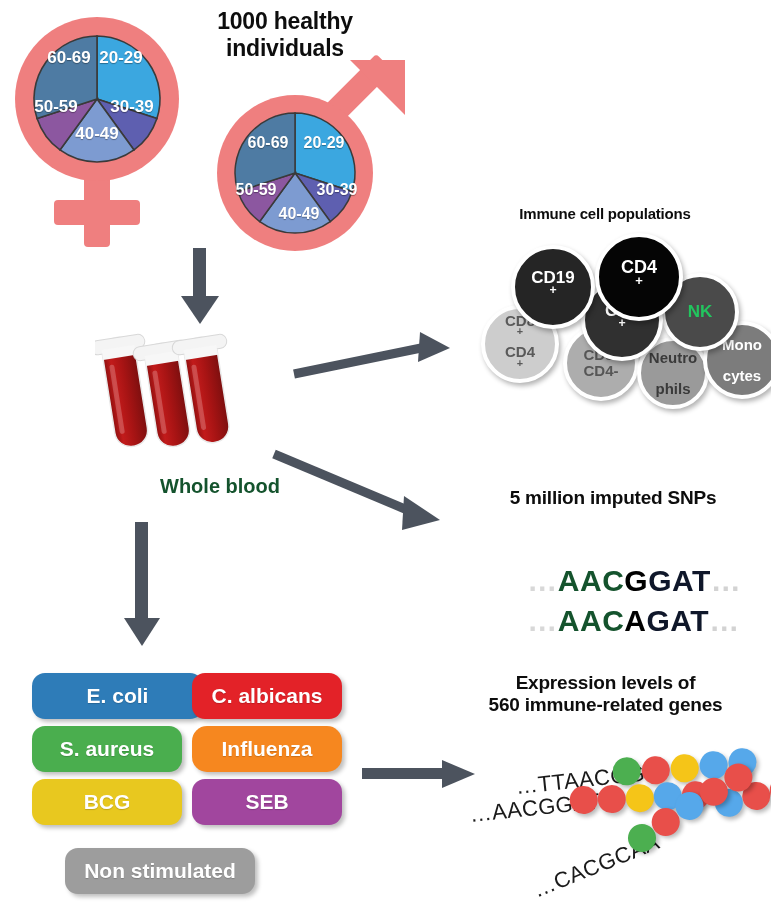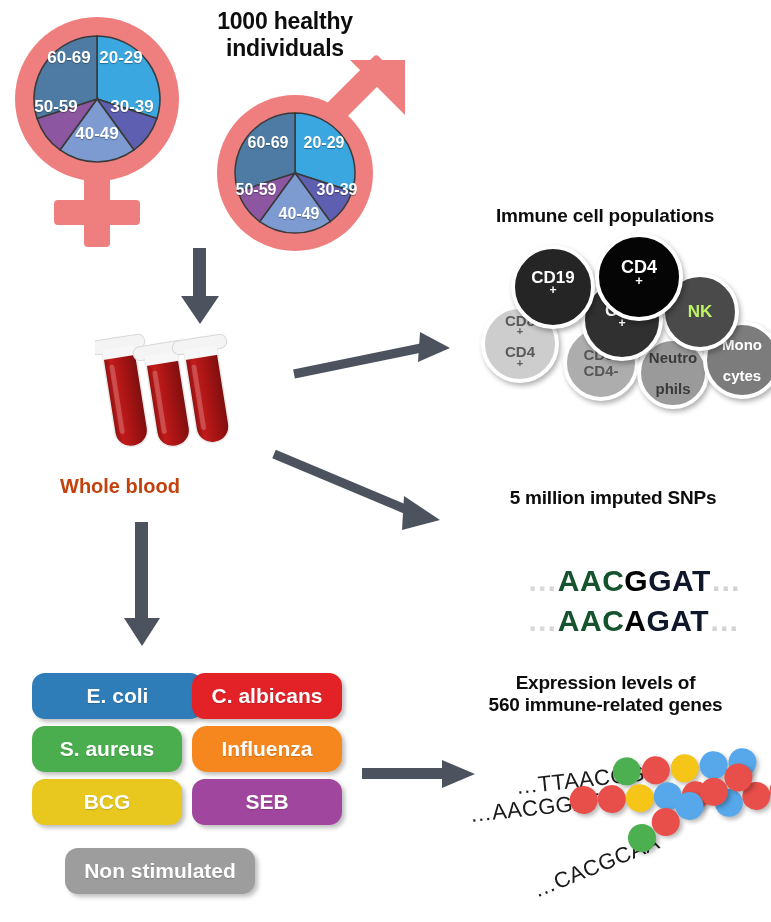--- a/index.html
+++ b/index.html
@@ -18,26 +18,26 @@
 
   
   .heading {
     font-weight: bold;
     color: #0d0d0d;
     text-align: center;
     line-height: 1.18;
     letter-spacing: -0.2px;
   }
   #hdr-cohort   { left: 160px; top: 8px;  width: 250px; font-size: 23px; }
-  #hdr-immune   { left: 440px; top: 205px; width: 330px; font-size: 19px; }
+  #hdr-immune   { left: 440px; top: 205px; width: 330px; font-size: 15px; }
   #hdr-snp      { left: 455px; top: 487px; width: 316px; font-size: 19px; }
   #hdr-expr     { left: 440px; top: 672px; width: 331px; font-size: 19px; }
   #lbl-blood {
     left: 60px; top: 475px; width: 220px;
-    font-size: 20px; font-weight: bold; color: #c2410c; text-align: left;
+    font-size: 20px; font-weight: bold; color: #14532d; text-align: right;
   }
 
   
   .sym { position: absolute; }
   .sym svg { display:block; overflow: visible; }
 
   
   .pie-label {
     position: absolute;
     color: #ffffff;
@@ -249,21 +249,21 @@
       </div>
     </div>
 
     <div class="cell" style="left:248px; top:76px;  width:78px; height:78px; background:#7c7c7c; color:#ffffff; font-size:15px; z-index:4;">
       <div>
         <span>Mono</span><br>
         <span>cytes</span>
       </div>
     </div>
 
-    <div class="cell" style="left:206px; top:28px;  width:78px; height:78px; background:#4a4a4a; color:#bef264; font-size:17px; z-index:5;">
+    <div class="cell" style="left:206px; top:28px;  width:78px; height:78px; background:#4a4a4a; color:#22c55e; font-size:17px; z-index:5;">
       <div>
           <span>NK</span>
         </div>
     </div>
 
     <div class="cell" style="left:126px; top:34px;  width:82px; height:82px; background:#303030; color:#ffffff; font-size:17px; z-index:6;">
       <div><span>CD8</span><sup>+</sup></div>
     </div>
 
     <div class="cell" style="left:56px;  top:0px;   width:84px; height:84px; background:#252525; color:#ffffff; font-size:17px; z-index:7;">

